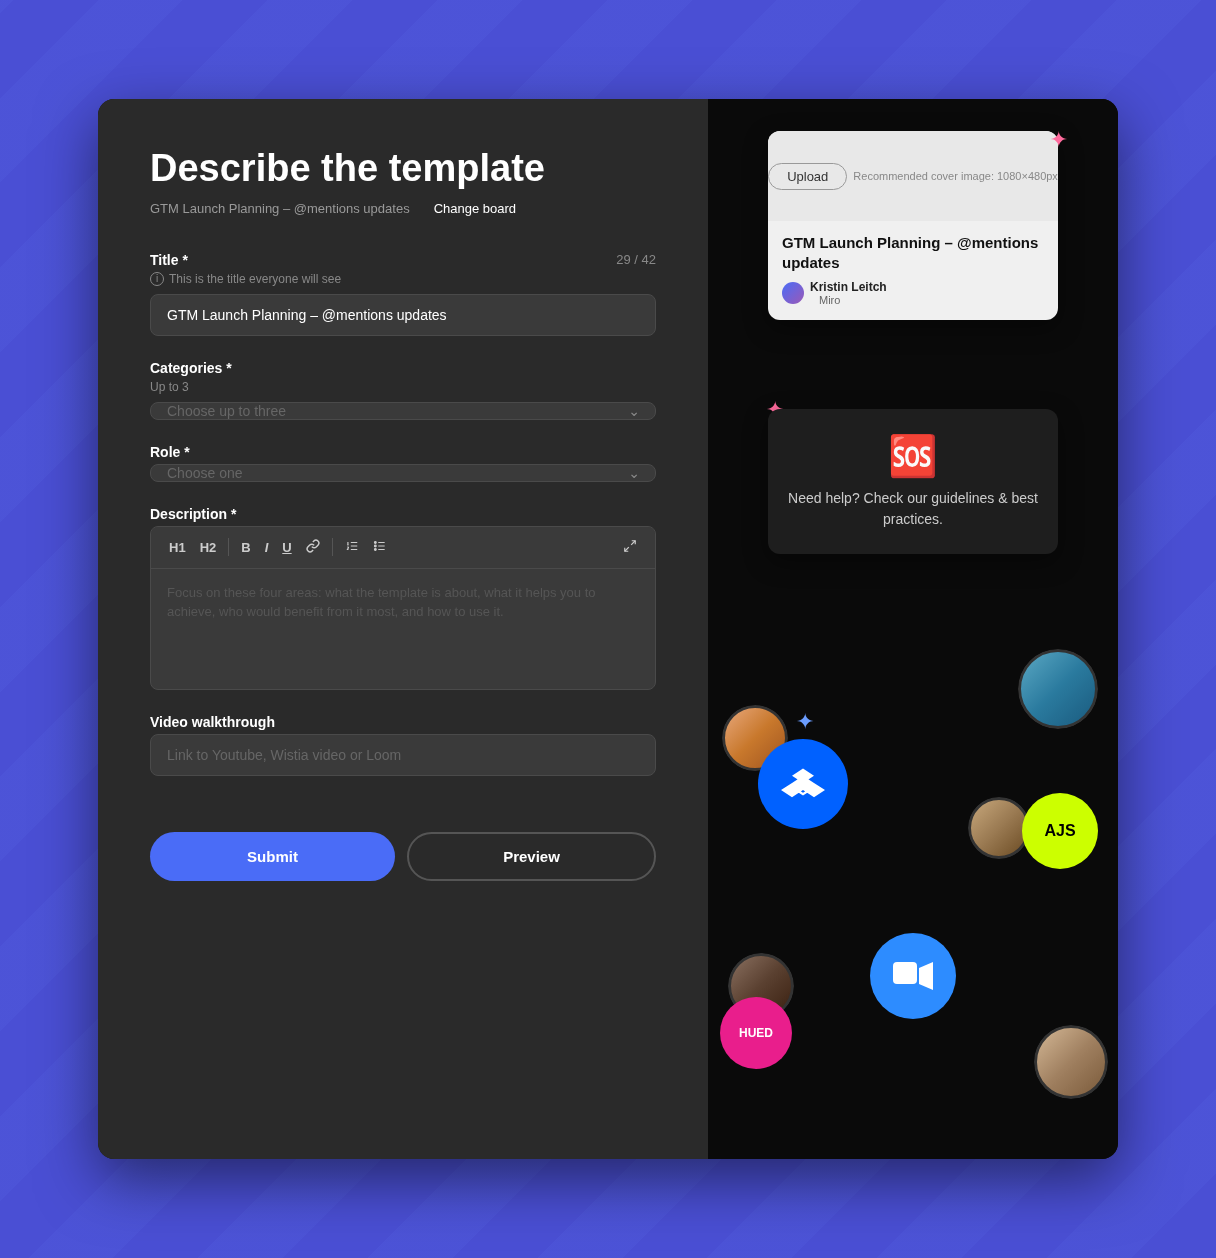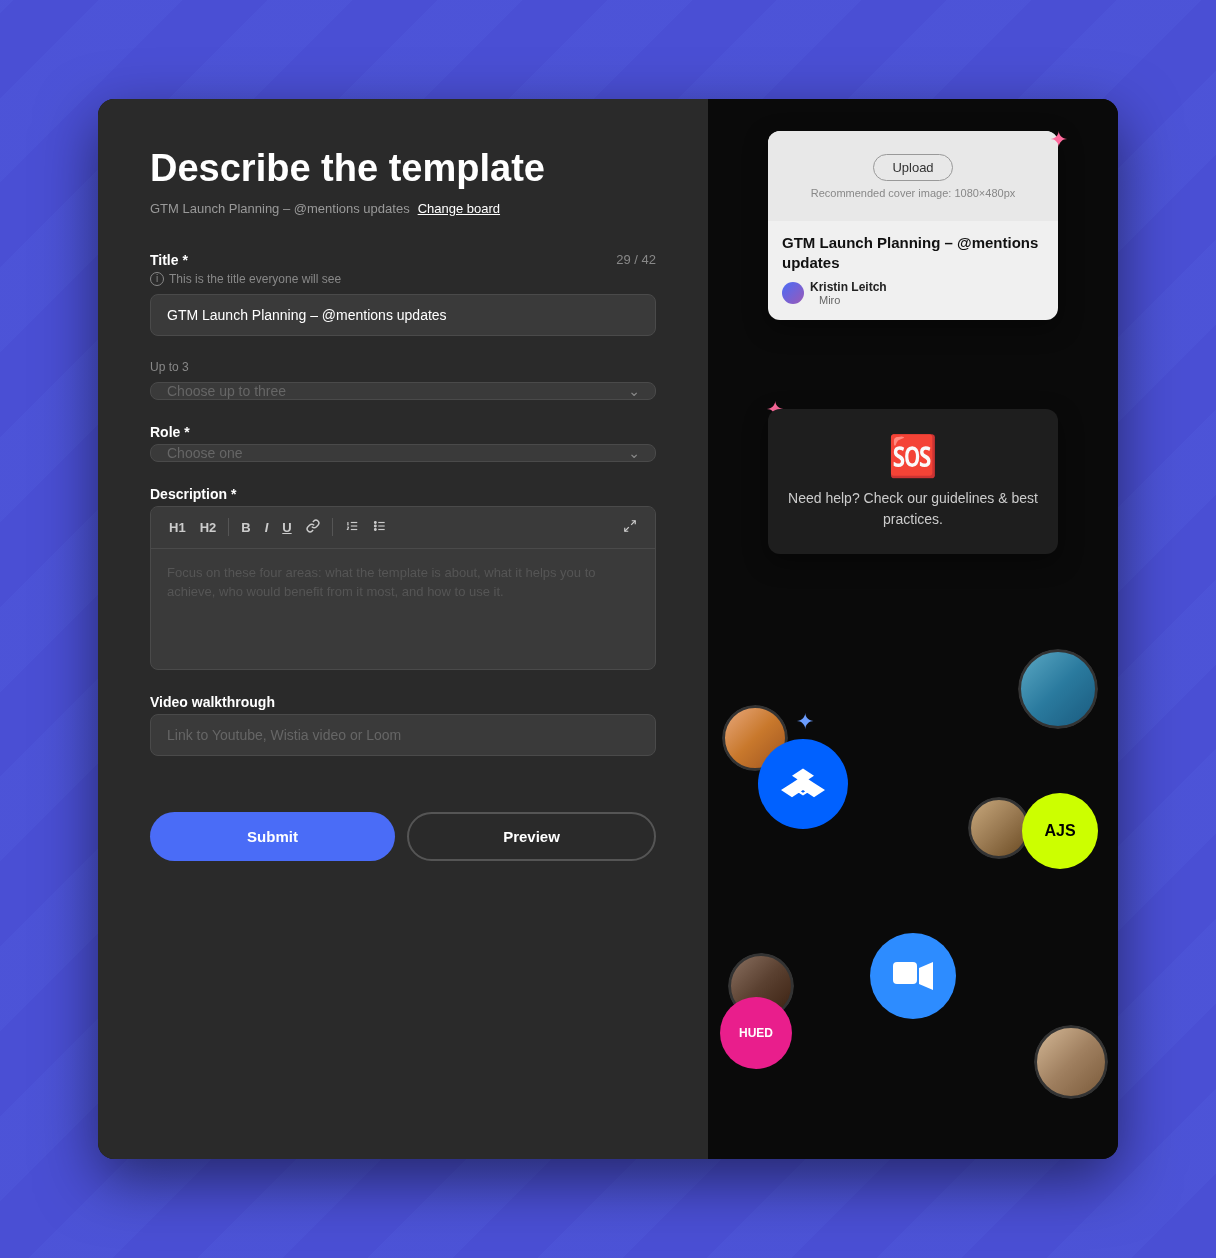--- a/index.html
+++ b/index.html
@@ -70,21 +70,21 @@
 
     .breadcrumb-text {
       font-size: 13px;
       color: #999;
     }
 
     .change-board-link {
       font-size: 13px;
       color: #ffffff;
       cursor: pointer;
-      text-decoration: underline;
+      margin-left: 16px;
     }
 
     .field-section {
       margin-bottom: 24px;
     }
 
     .field-label-row {
       display: flex;
       justify-content: space-between;
       align-items: flex-start;
@@ -264,21 +264,21 @@
       background: #f0f0f0;
       border-radius: 12px;
       overflow: hidden;
       box-shadow: 0 8px 24px rgba(0,0,0,0.4);
     }
 
     .card-upload-area {
       background: #e8e8e8;
       height: 90px;
       display: flex;
-      flex-direction: column;
+      flex-direction: row;
       align-items: center;
       justify-content: center;
       gap: 6px;
     }
 
     .upload-btn {
       border: 1px solid #999;
       background: transparent;
       border-radius: 50px;
       padding: 5px 18px;
@@ -429,20 +429,23 @@
         <span class="field-counter">29 / 42</span>
       </div>
       <div class="field-hint">
         <span class="info-icon">i</span>
         <span>This is the title everyone will see</span>
       </div>
       <input class="input-field" type="text" value="GTM Launch Planning – @mentions updates" style="">
     </div>
 
     <div class="field-section">
+      <div class="field-label-row">
+        <span class="field-label">Categories *</span>
+      </div>
       <div class="field-sublabel">Up to 3</div>
       <div class="select-wrapper">
         <select class="select-field">
           <option value="">Choose up to three</option>
         </select>
       </div>
     </div>
 
     <div class="field-section">
       <div class="field-label-row">

